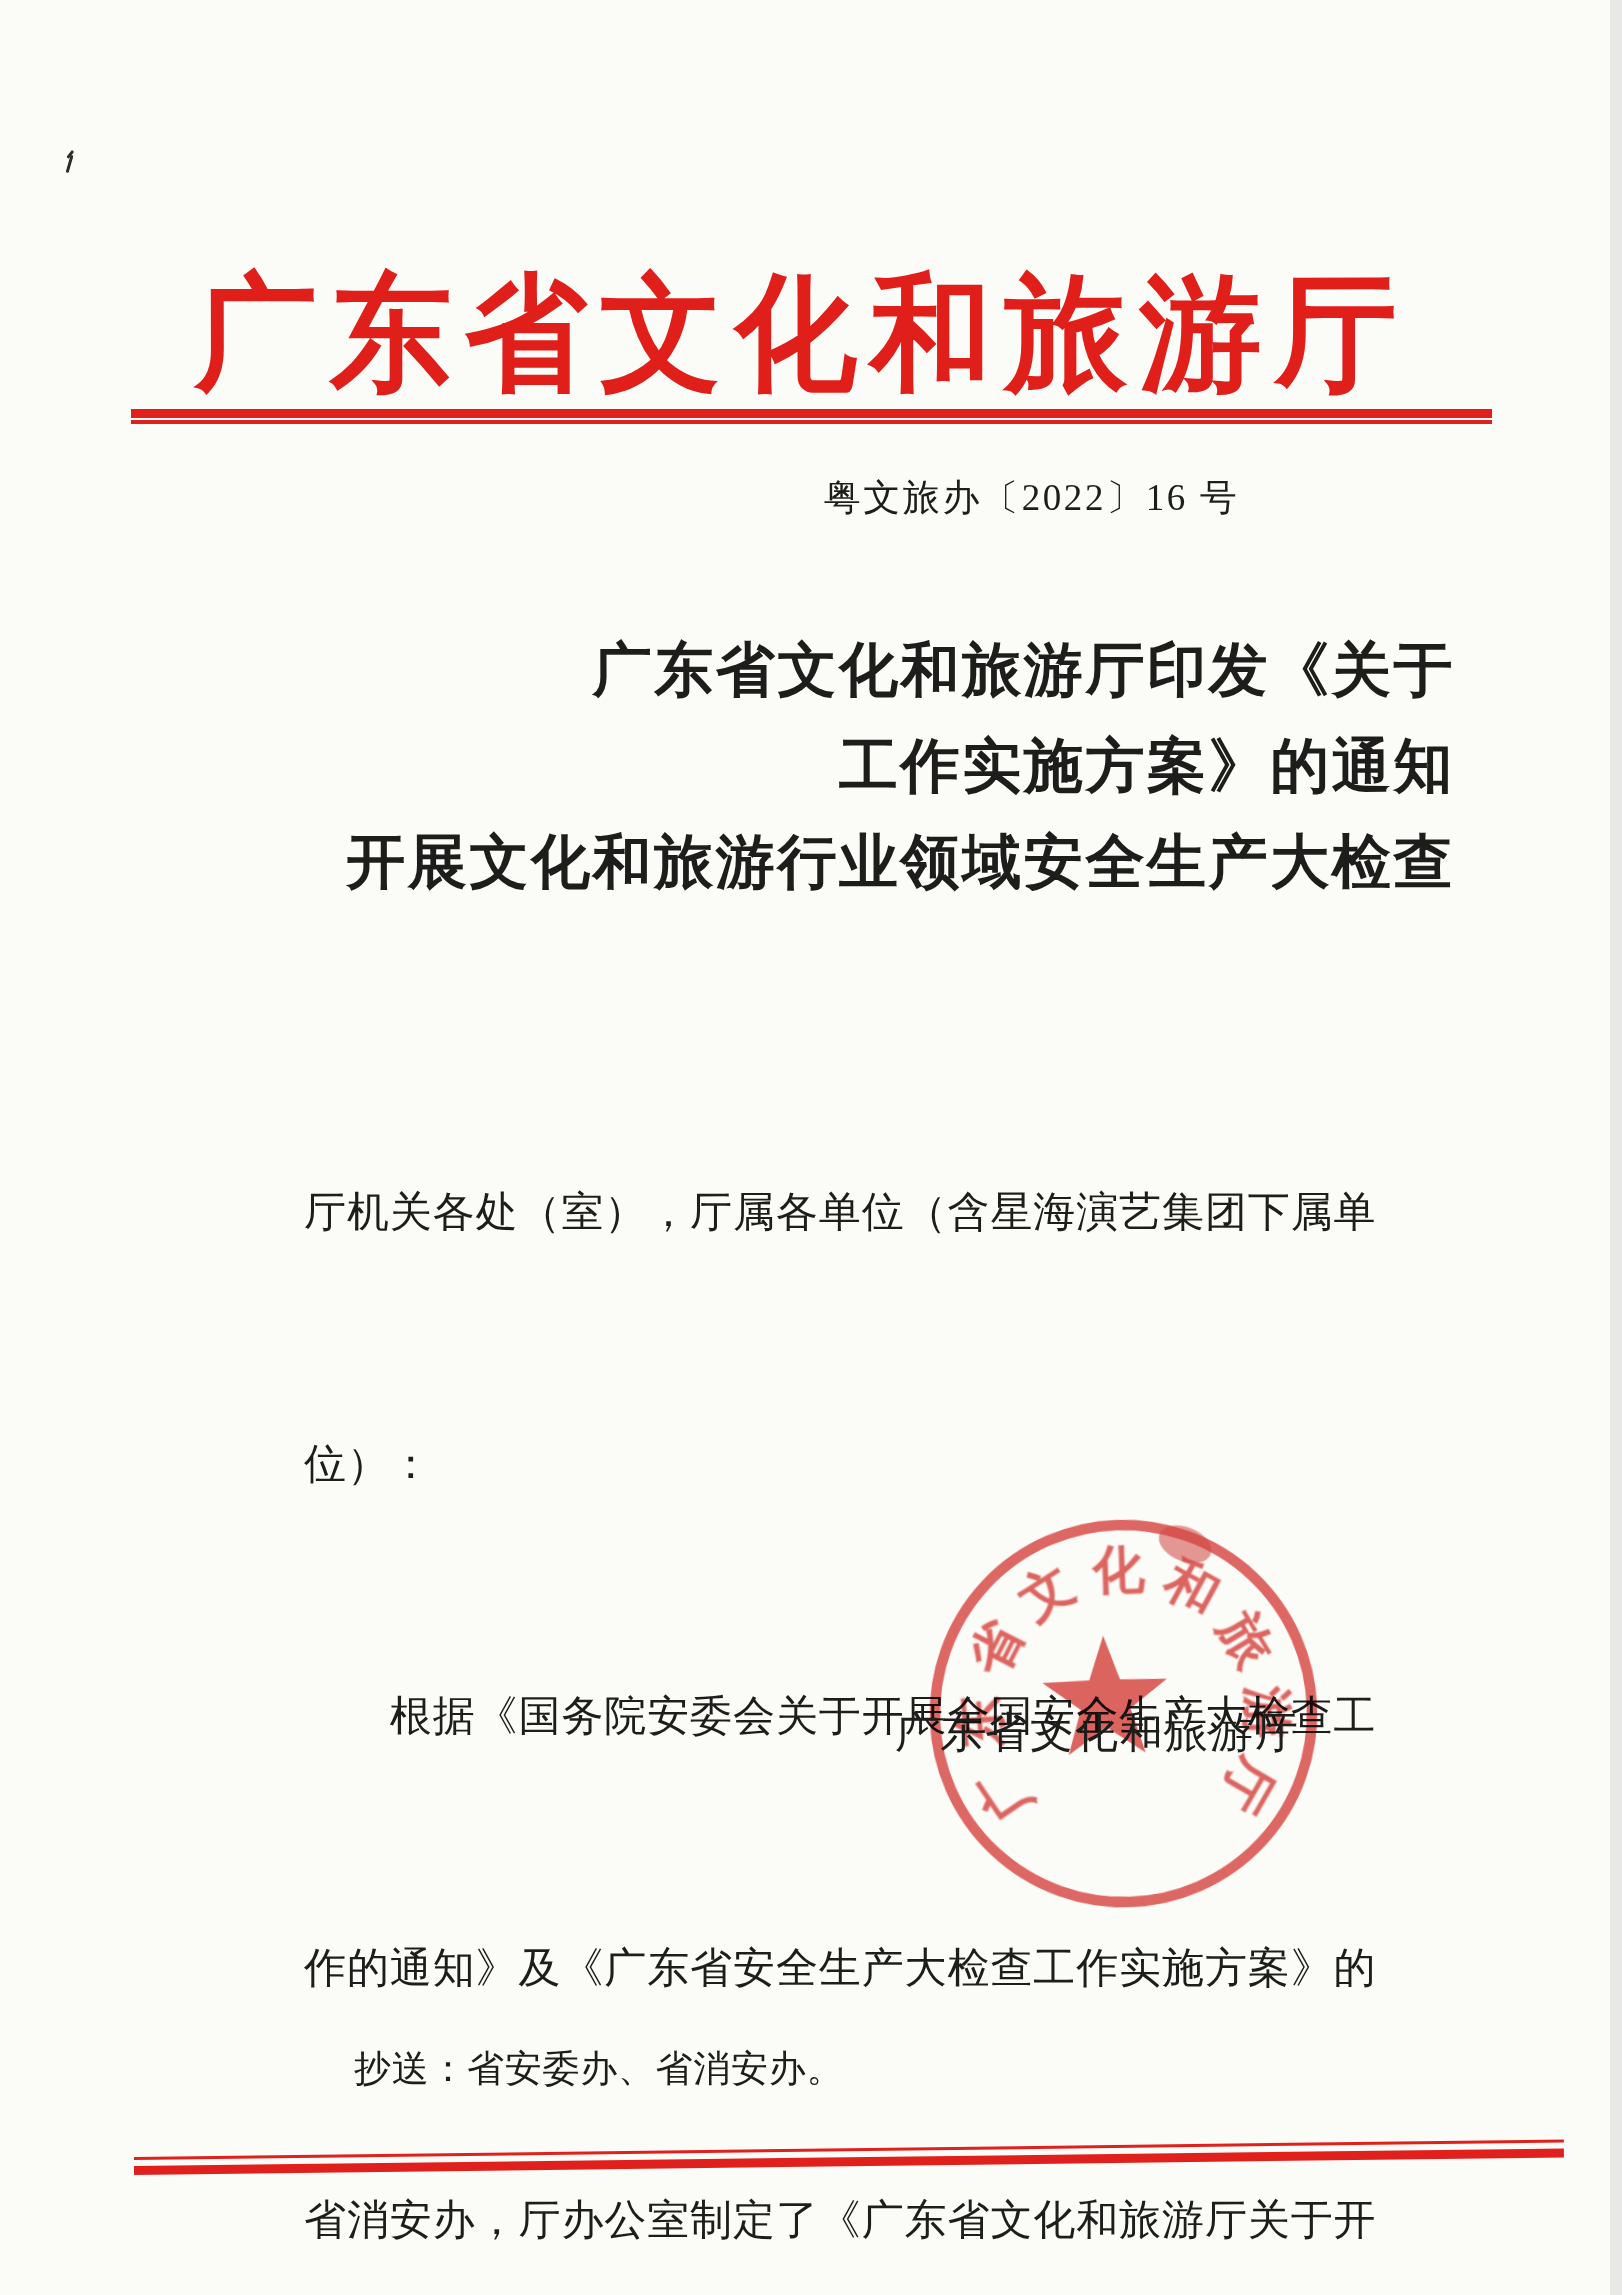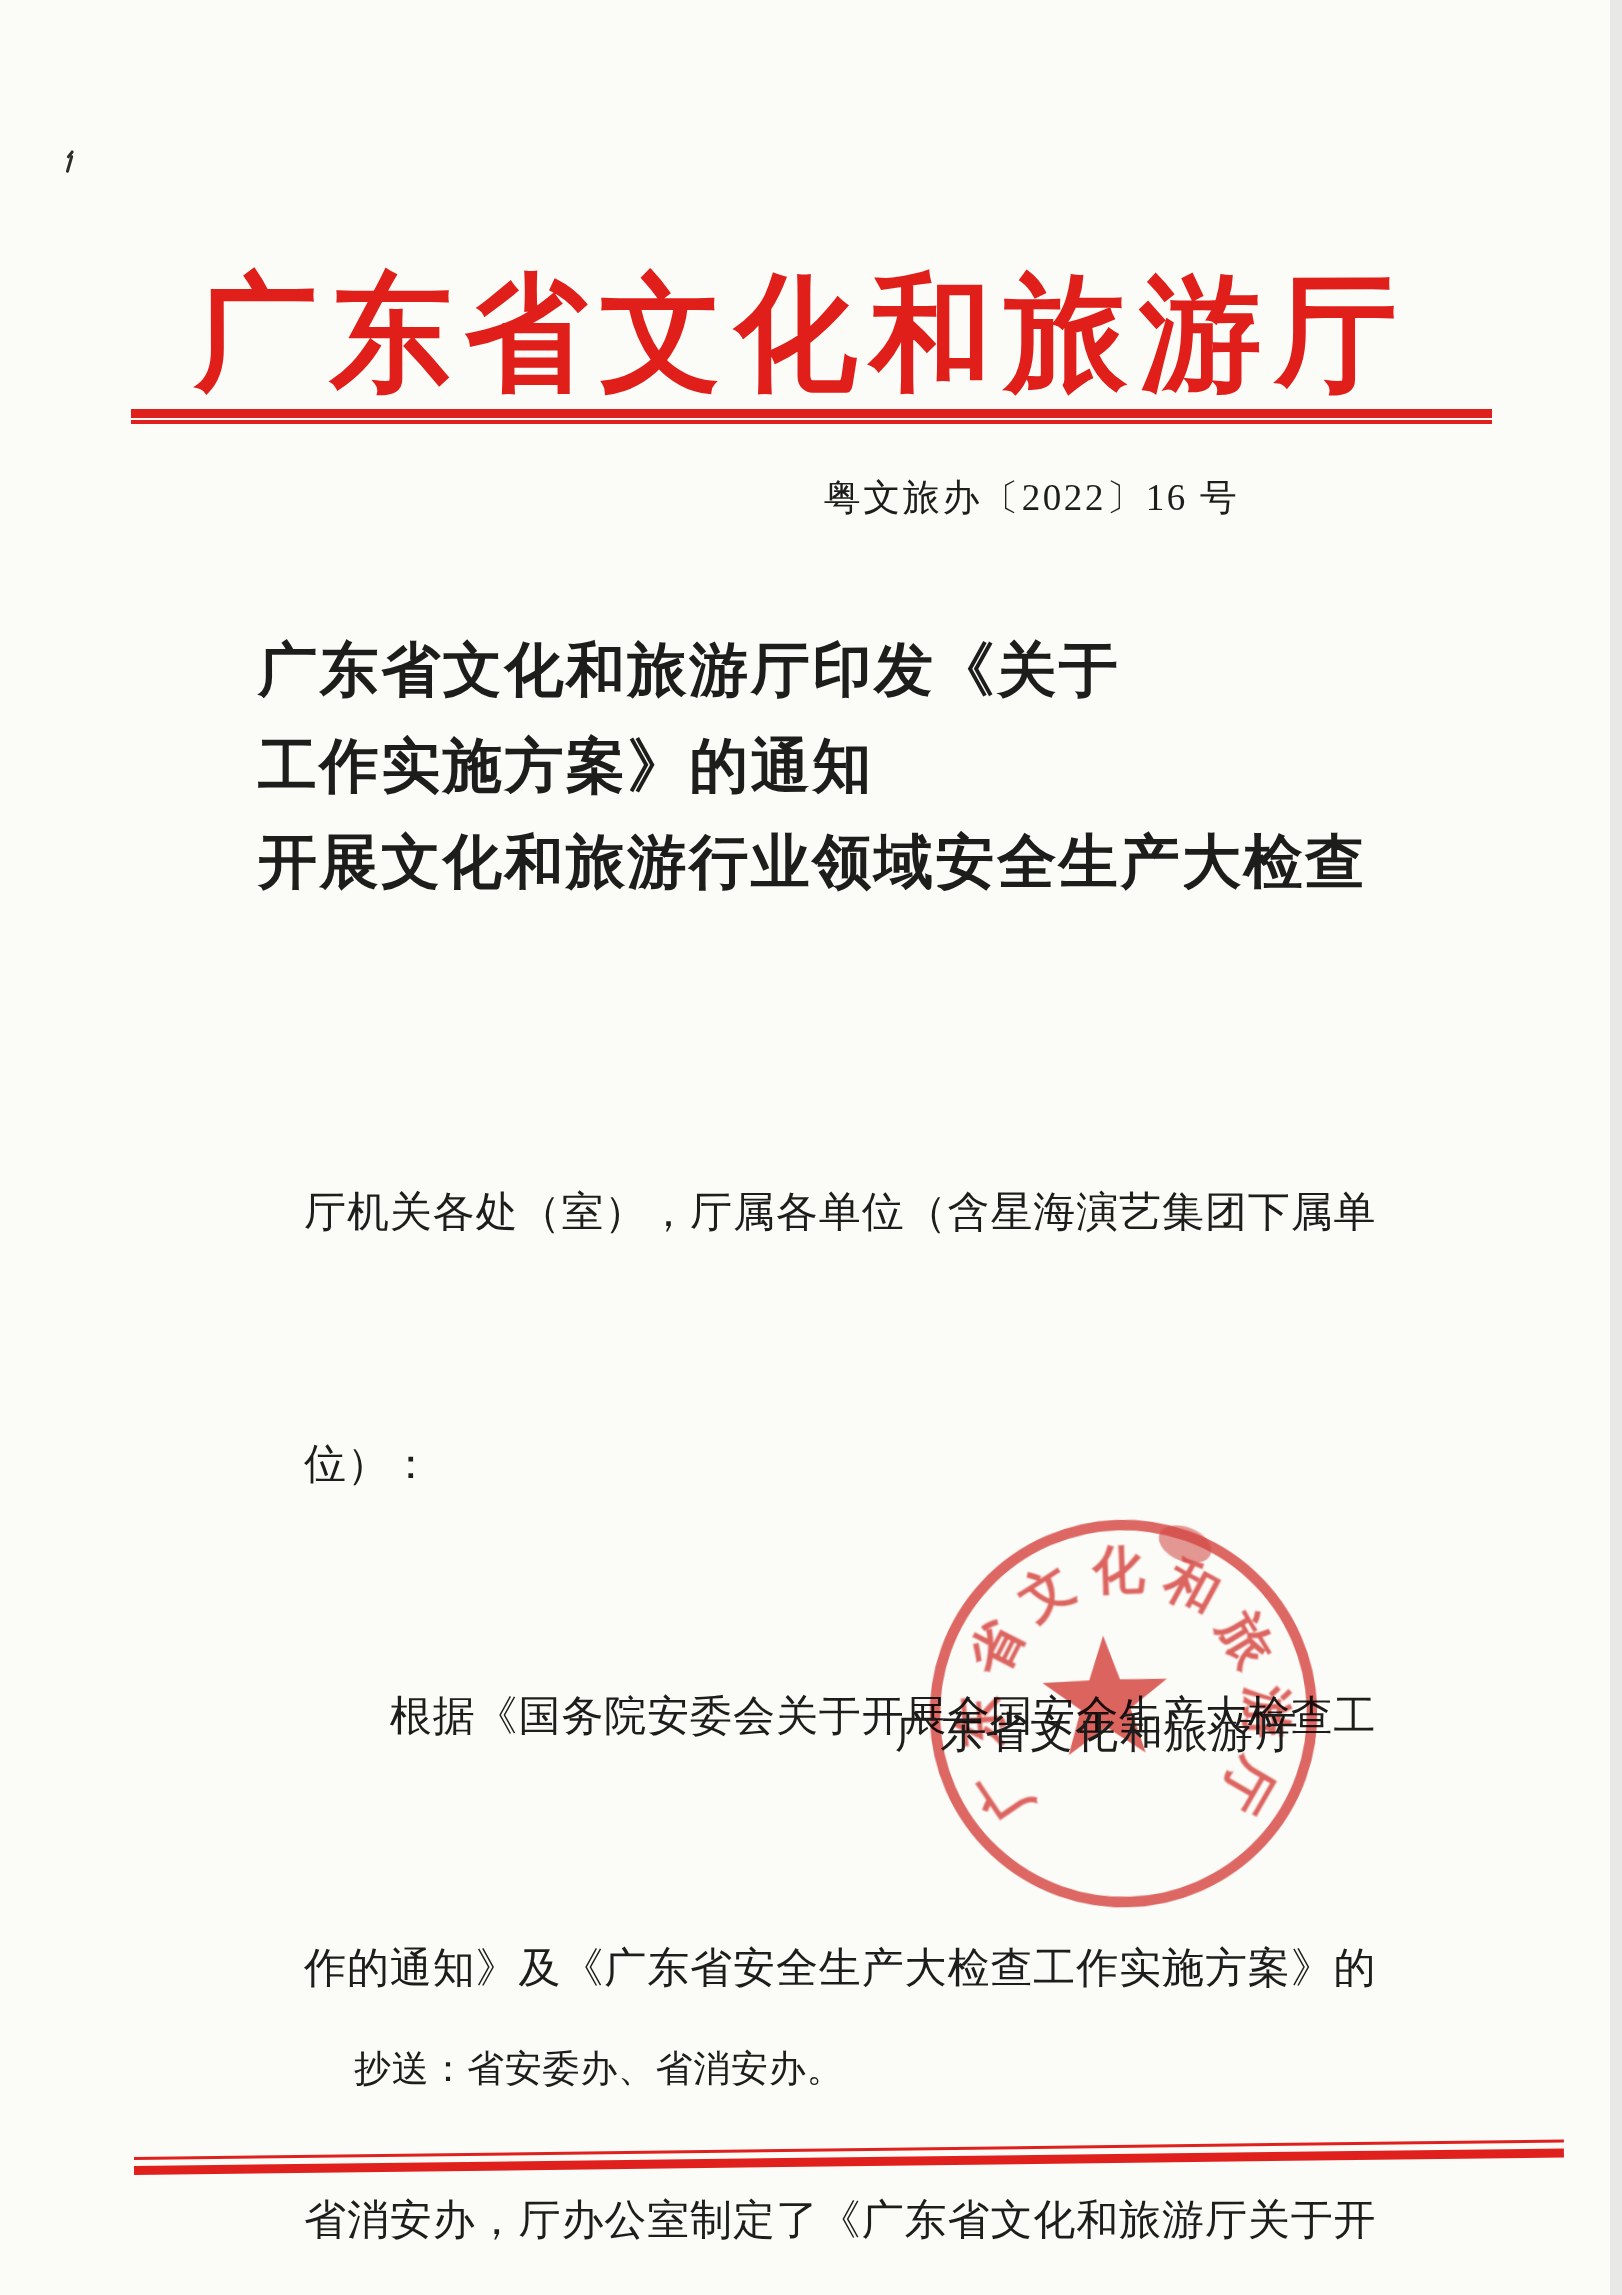--- a/index.html
+++ b/index.html
@@ -23,21 +23,21 @@
   .rule-top-thick{left:131px;top:409px;width:1361px;height:8.5px;}
   .rule-top-thin{left:131px;top:420px;width:1361px;height:3.9px;}
   
   .doc-number{
     position:absolute;top:472px;left:654px;width:755px;
     text-align:center;font-size:37px;line-height:52px;letter-spacing:2.6px;
   }
   
   .title-block{
     position:absolute;top:622px;left:258px;width:1197px;
-    text-align:left;font-weight:700;
+    text-align:right;font-weight:700;
     font-size:59px;line-height:96px;letter-spacing:2.6px;
   }
   
   .body-block{
     position:absolute;top:1002px;left:304px;width:1112px;
     font-size:42px;line-height:84px;letter-spacing:0.9px;
     white-space:pre;
   }
   
   .signature{

